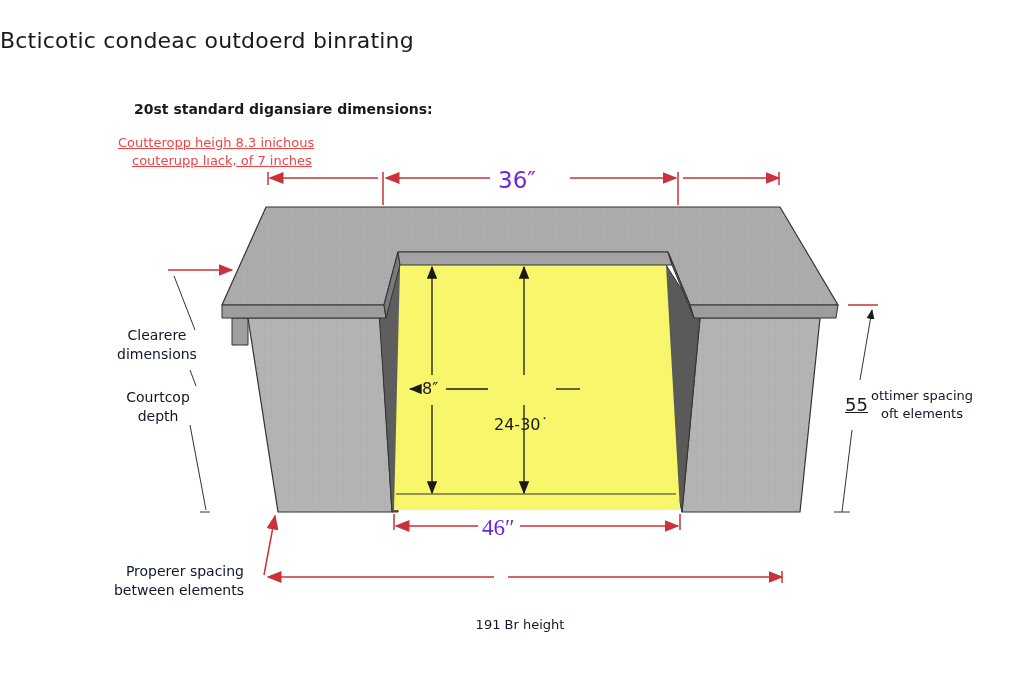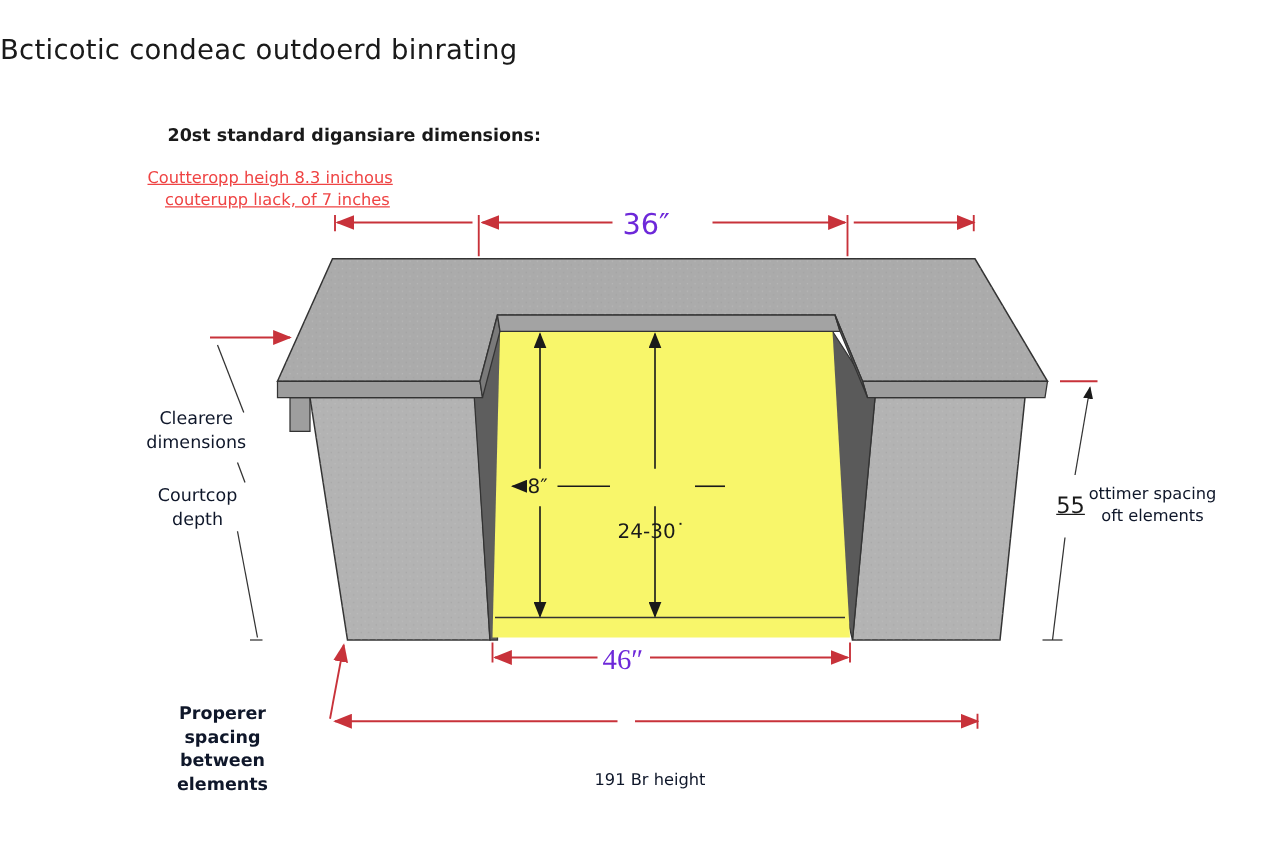--- a/index.html
+++ b/index.html
@@ -124,19 +124,19 @@
 </div>
 
 <div style="position:absolute; left:845px; top:392px;">
   <span style="font-size:18px; position:absolute; left:0; top:2px;text-decoration:underline;">55</span>
   <div class="lbl" style="left:22px; top:-5px; width:110px; font-size:13px; line-height:18px;">
     <div>ottimer spacing</div>
     <div>oft elements</div>
   </div>
 </div>
 
-<div class="lbl" style="left:112px; top:562px; width:132px; text-align:center;font-weight:bold;">
+<div class="lbl" style="left:112px; top:562px; width:132px; text-align:right;">
   <div>Properer spacing</div>
   <div>between elements</div>
 </div>
 <div class="lbl" style="left:420px; top:580px; width:200px; font-size:13px; line-height:18px;margin-top:36px;">
   <div>191 Br height</div>
 </div>
 
 </body></html>

